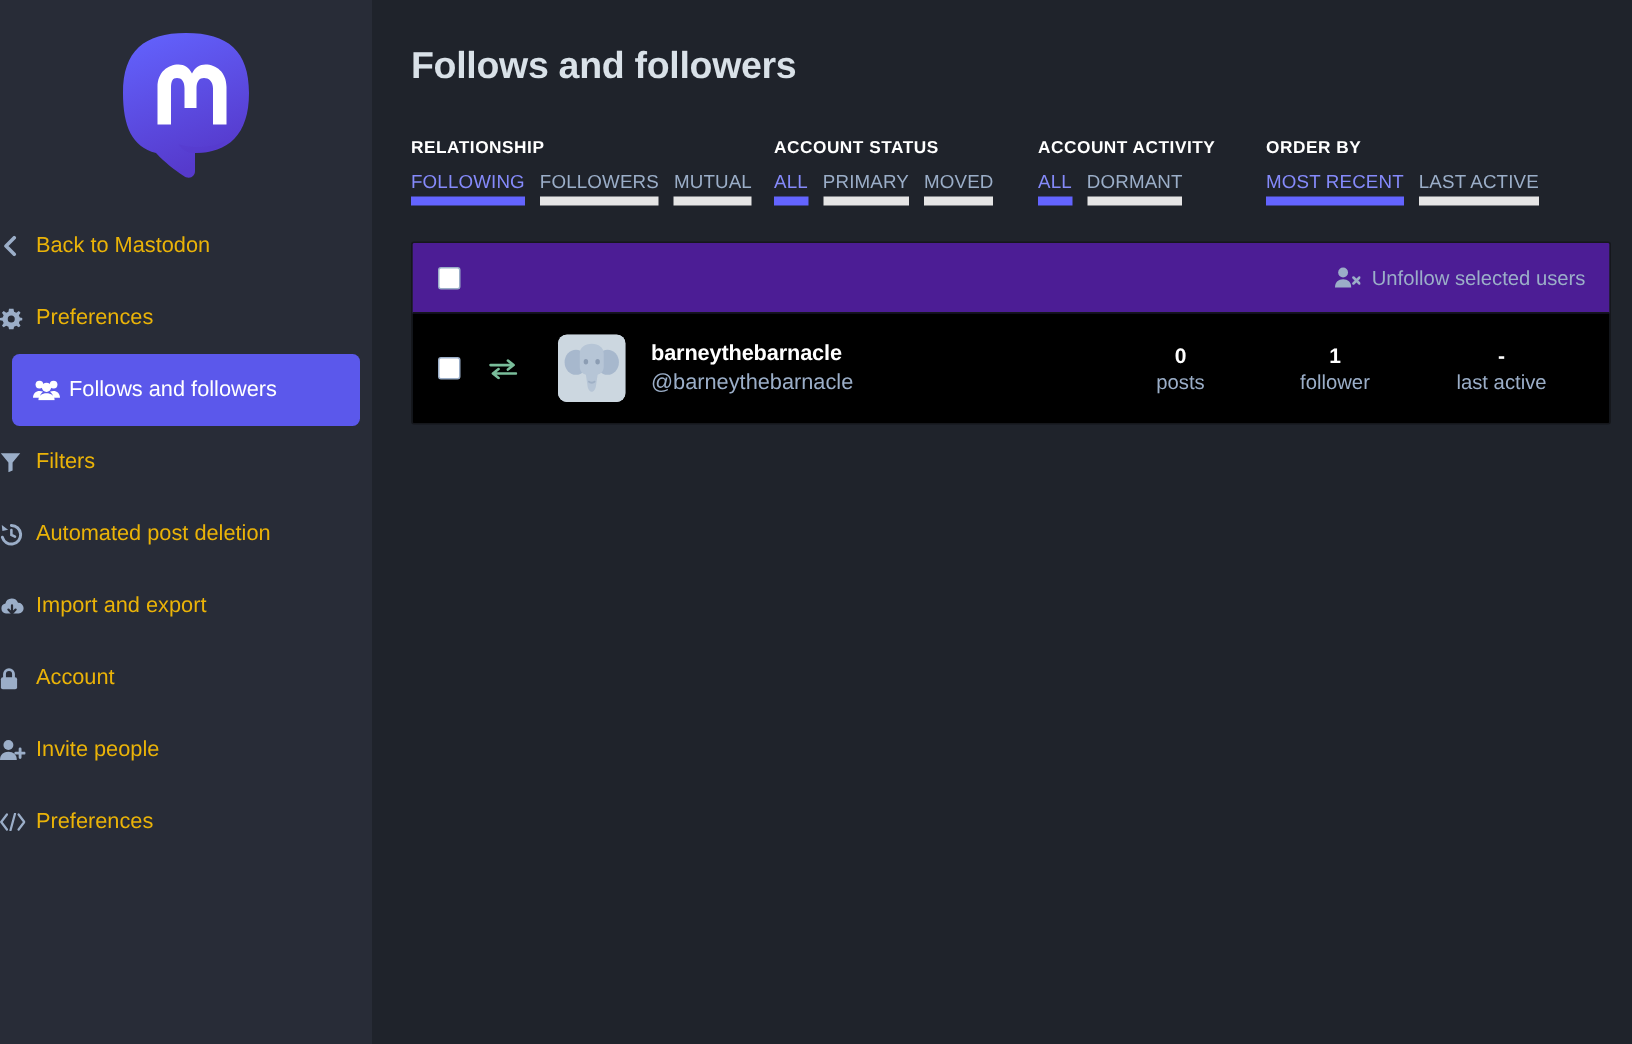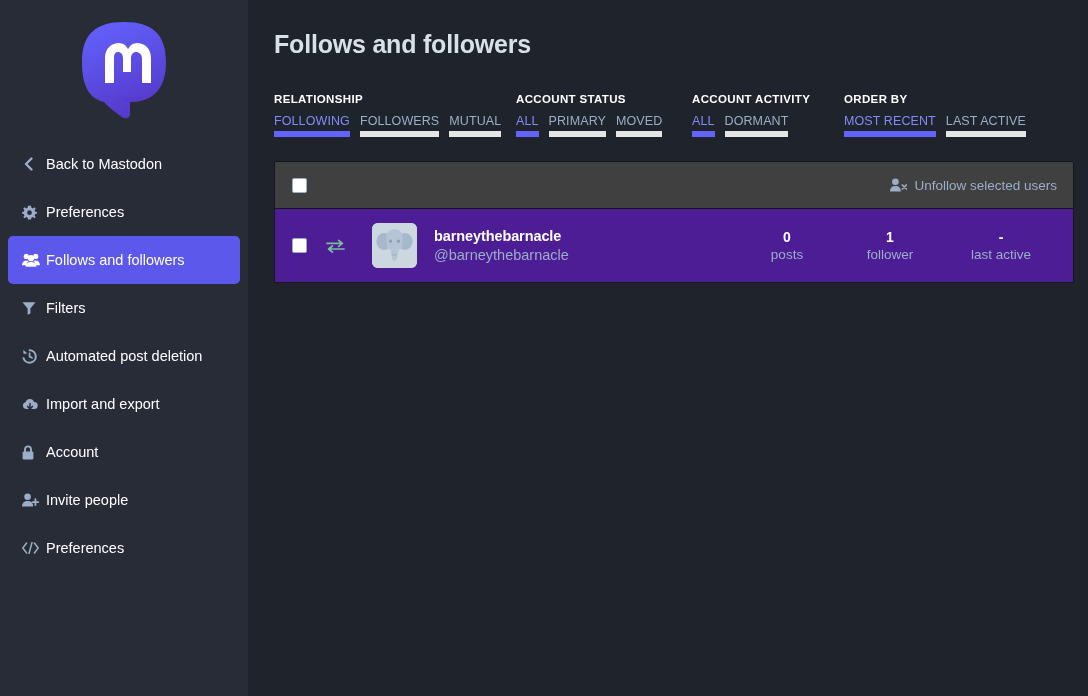--- a/index.html
+++ b/index.html
@@ -23,22 +23,21 @@
     display: flex; align-items: center; justify-content: center;
   }
   .logo {
     width: 92px; height: 100px;
     position: relative;
   }
   .nav { padding: 0 0 0 0; }
   .nav-item {
     display: flex; align-items: center;
     height: 48px;
-    padding-left: 22px;
-    color: #ffffff;
+    color: #eab308;
     font-size: 14.5px;
     cursor: pointer;
     white-space: nowrap;
   }
   .nav-item .ico {
     width: 22px; display: flex; align-items: center; justify-content: flex-start;
     flex: 0 0 22px;
     color: #9baec8;
   }
   .nav-item .lbl { margin-left: 2px; }
@@ -102,21 +101,21 @@
   }
 
   
   .card {
     width: 800px;
     border: 1px solid #15171c;
     border-radius: 2px;
     overflow: hidden;
   }
   .card-head {
-    background: #404040;
+    background: #4c1d95;
     height: 47px;
     display: flex; align-items: center;
     padding: 0 16px 0 17px;
     border-bottom: 1px solid #15171c;
   }
   .card-head .spacer { flex: 1 1 auto; }
   .bulk-action {
     display: flex; align-items: center;
     color: #9baec8;
     font-size: 13.5px;
@@ -127,21 +126,21 @@
   .cbx {
     width: 15px; height: 15px;
     background: #ffffff;
     border: 1px solid #9baec8;
     border-radius: 2px;
     flex: 0 0 15px;
     cursor: pointer;
   }
 
   .row {
-    background: #4c1d95;
+    background: #000000;
     height: 73px;
     display: flex; align-items: center;
     padding: 0 16px 0 17px;
   }
   .row .rel-ico {
     margin-left: 19px;
     flex: 0 0 auto;
     display: flex; align-items: center;
     color: #79bd9a;
   }

